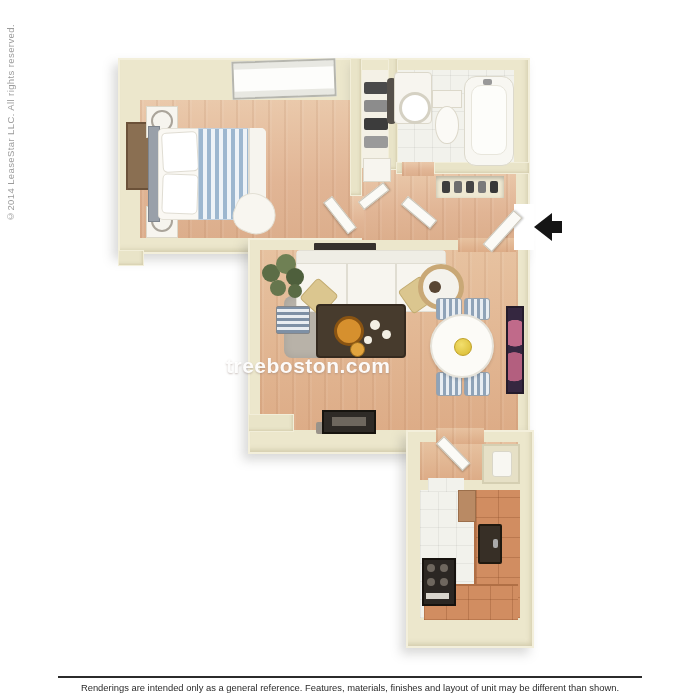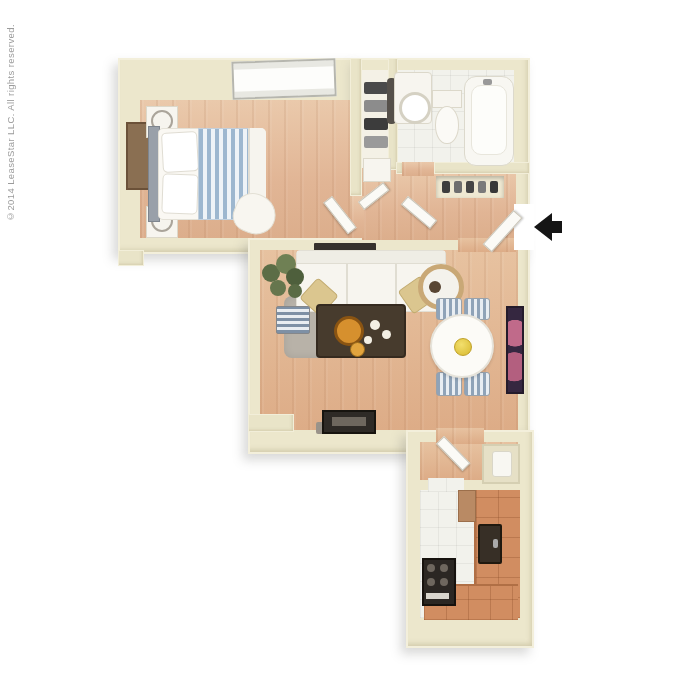--- a/index.html
+++ b/index.html
@@ -169,17 +169,19 @@
     <div class="abs" style="left:13px;top:13px;width:5px;height:9px;background:#aaa;border-radius:2px;"></div>
   </div>
   <div class="abs" style="left:422px;top:558px;width:30px;height:44px;background:#2b2723;border:2px solid #16120e;">
     <div class="burner" style="left:3px;top:4px;"></div>
     <div class="burner" style="left:16px;top:4px;"></div>
     <div class="burner" style="left:3px;top:18px;"></div>
     <div class="burner" style="left:16px;top:18px;"></div>
     <div class="abs" style="left:2px;top:33px;width:23px;height:6px;background:#d8d5cd;"></div>
   </div>
 
+  <div class="abs" id="wm2" style="left:226px;top:354px;">treeboston.com</div>
 
   <div class="abs" id="copyleft" style="left:5px;top:12px;height:210px;">©2014 LeaseStar LLC. All rights reserved.</div>
 
+  <div class="abs" id="footer" style="left:58px;top:676px;width:584px;">Renderings are intended only as a general reference. Features, materials, finishes and layout of unit may be different than shown.</div>
 
 </div>
 
 </body></html>

